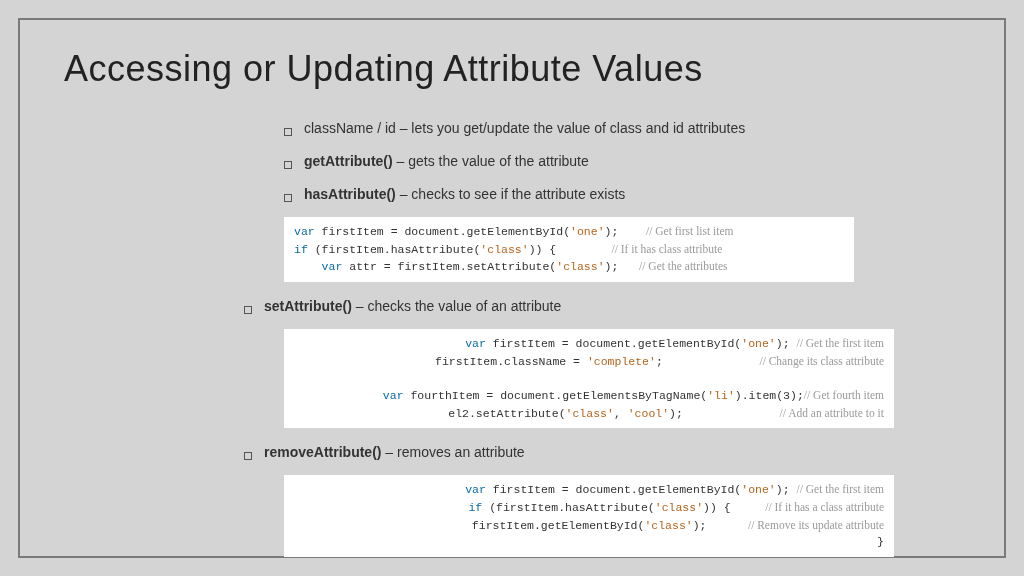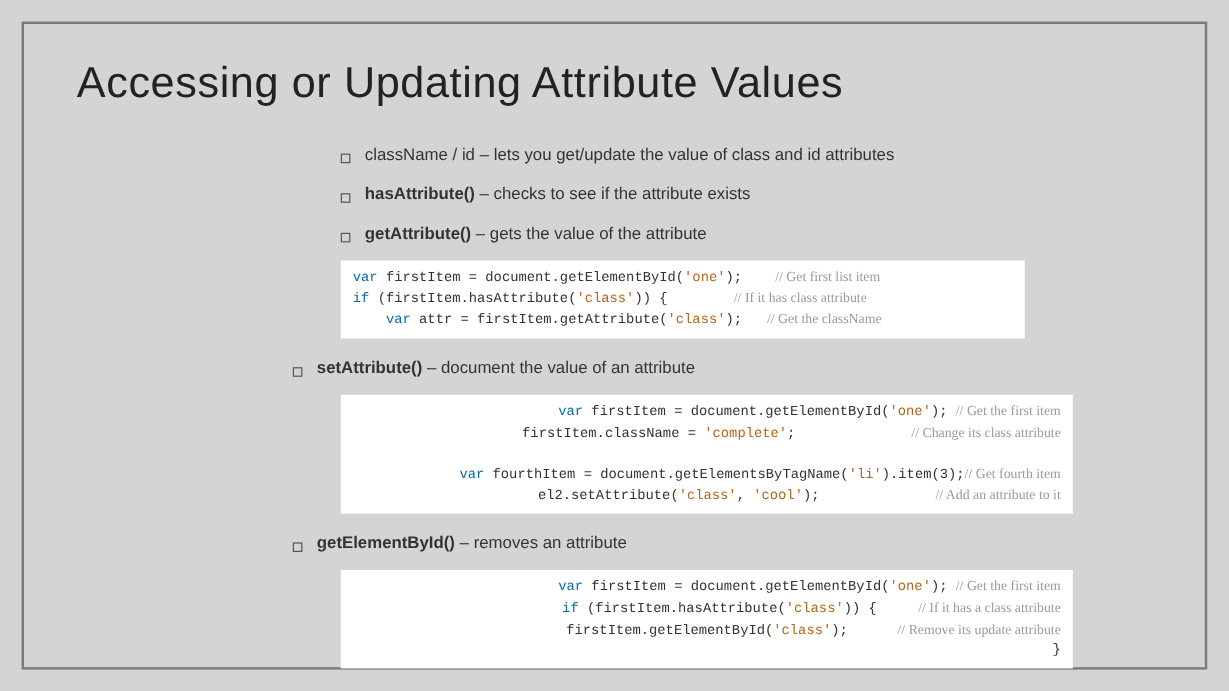--- a/index.html
+++ b/index.html
@@ -74,56 +74,56 @@
   <div class="bullets">
 
     <div class="bullet">
       <span class="bullet-mark"></span>
       <span class="bullet-text">className / id – lets you get/update the value of class and id attributes</span>
     </div>
 
     <div class="bullet">
       <span class="bullet-mark"></span>
       <span class="bullet-text">
-        <span class="bold">hasAttribute()</span><span> – checks to see if the attribute exists</span>
+        <span class="bold">getAttribute()</span><span> – gets the value of the attribute</span>
       </span>
     </div>
 
     <div class="bullet">
       <span class="bullet-mark"></span>
       <span class="bullet-text">
-        <span class="bold">getAttribute()</span><span> – gets the value of the attribute</span>
+        <span class="bold">hasAttribute()</span><span> – checks to see if the attribute exists</span>
       </span>
     </div>
   </div>
 
   <div class="code-block narrow"><span class="kw">var</span><span> firstItem = document.getElementById(</span><span class="str">'one'</span><span>);</span>    <span class="cmt">// Get first list item</span>
 <span class="kw">if</span><span> (firstItem.hasAttribute(</span><span class="str">'class'</span><span>)) {</span>        <span class="cmt">// If it has class attribute</span>
-    <span class="kw">var</span><span> attr = firstItem.getAttribute(</span><span class="str">'class'</span><span>);</span>   <span class="cmt">// Get the className</span></div>
+    <span class="kw">var</span><span> attr = firstItem.setAttribute(</span><span class="str">'class'</span><span>);</span>   <span class="cmt">// Get the attributes</span></div>
 
   <div class="bullets" style="margin-left:180px">
     <div class="bullet">
       <span class="bullet-mark"></span>
       <span class="bullet-text">
-        <span class="bold">setAttribute()</span><span> – document the value of an attribute</span>
+        <span class="bold">setAttribute()</span><span> – checks the value of an attribute</span>
       </span>
     </div>
   </div>
 
   <div class="code-block wide"><span class="kw">var</span><span> firstItem = document.getElementById(</span><span class="str">'one'</span><span>);</span> <span class="cmt">// Get the first item</span>
 <span>firstItem.className = </span><span class="str">'complete'</span><span>;</span>              <span class="cmt">// Change its class attribute</span>
 
 <span class="kw">var</span><span> fourthItem = document.getElementsByTagName(</span><span class="str">'li'</span><span>).item(3);</span><span class="cmt">// Get fourth item</span>
 <span>el2.setAttribute(</span><span class="str">'class'</span><span>, </span><span class="str">'cool'</span><span>);</span>              <span class="cmt">// Add an attribute to it</span></div>
 
   <div class="bullets" style="margin-left:180px">
     <div class="bullet">
       <span class="bullet-mark"></span>
       <span class="bullet-text">
-        <span class="bold">getElementById()</span><span> – removes an attribute</span>
+        <span class="bold">removeAttribute()</span><span> – removes an attribute</span>
       </span>
     </div>
   </div>
 
   <div class="code-block wide"><span class="kw">var</span><span> firstItem = document.getElementById(</span><span class="str">'one'</span><span>);</span> <span class="cmt">// Get the first item</span>
 <span class="kw">if</span><span> (firstItem.hasAttribute(</span><span class="str">'class'</span><span>)) {</span>     <span class="cmt">// If it has a class attribute</span>
 <span>    firstItem.getElementById(</span><span class="str">'class'</span><span>);</span>      <span class="cmt">// Remove its update attribute</span>
 <span>}</span></div>
 
 </div>

